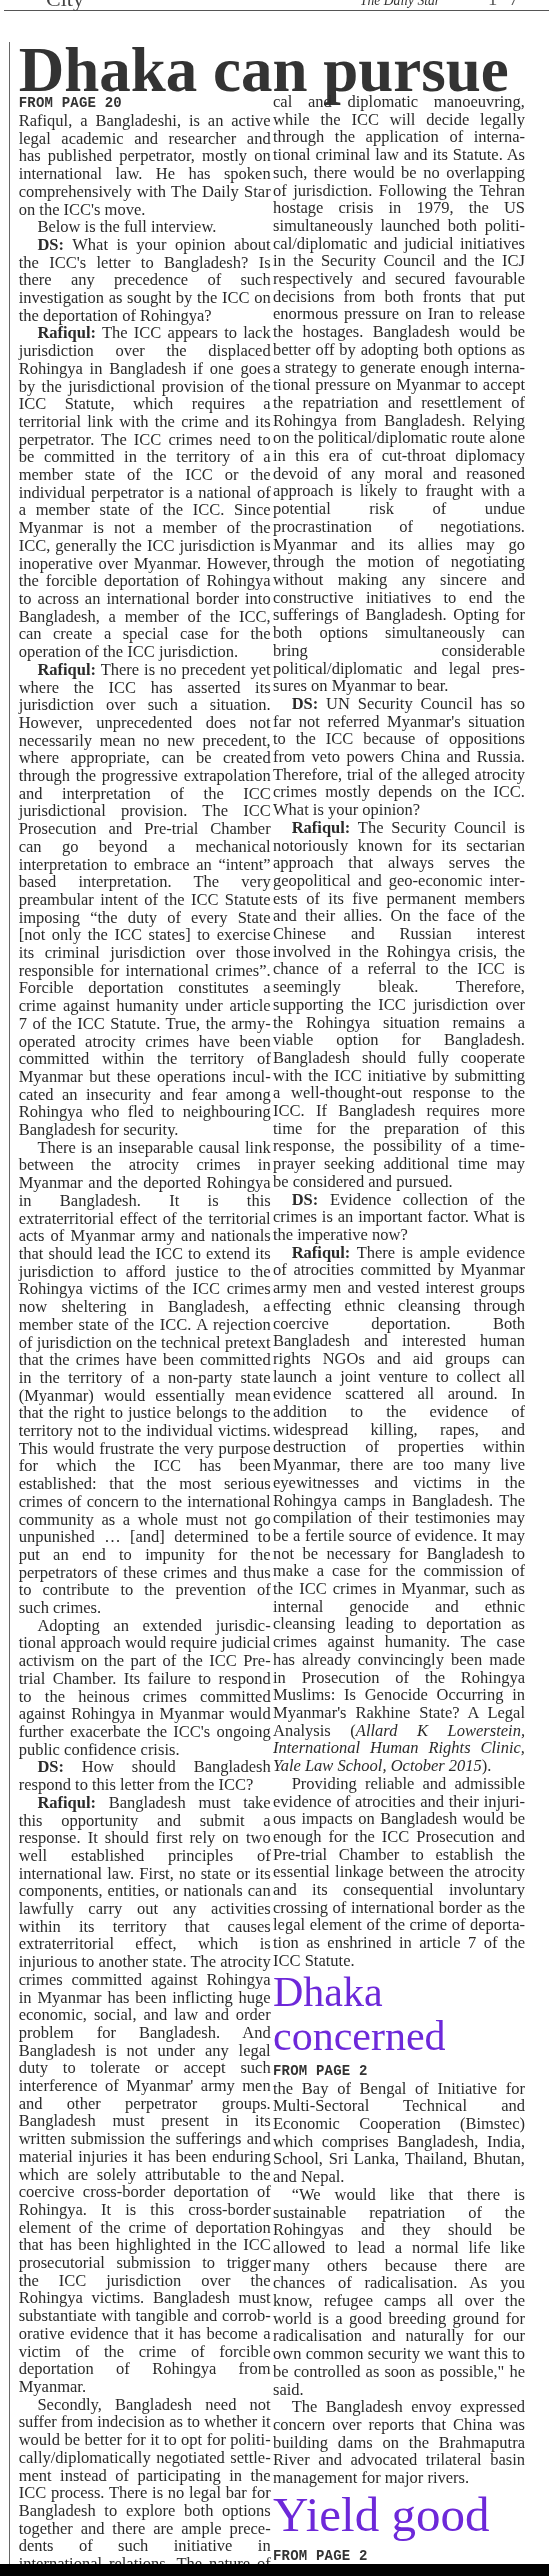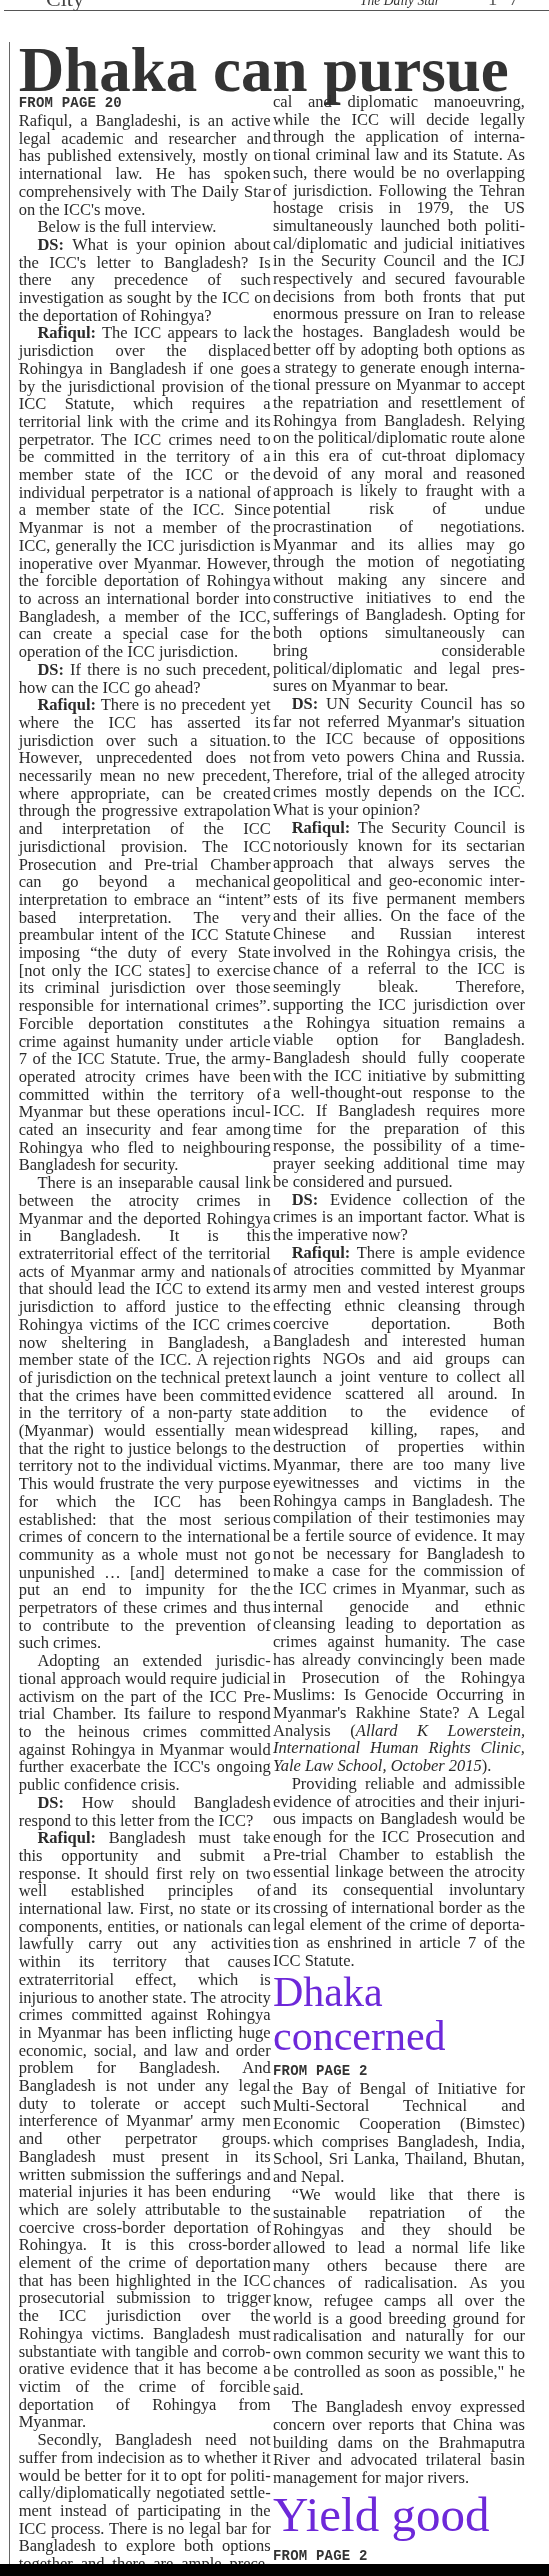--- a/index.html
+++ b/index.html
@@ -31,25 +31,24 @@
   <span class="pg">17</span>
 </div>
 
 <div class="vrule"></div>
 
 <h1 class="headline">Dhaka can pursue</h1>
 
 <div class="col col-left">
   <div class="kicker">FROM PAGE 20</div>
   <div id="main-left">
-      <p class="noindent">Rafiqul, a Bangladeshi, is an active legal academic and researcher and has published extensively, mostly on international law. He has spoken comprehensively with The Daily Star on the ICC's move.</p>
+      <p class="noindent">Rafiqul, a Bangladeshi, is an active legal academic and researcher and has published perpetrator, mostly on international law. He has spoken comprehensively with The Daily Star on the ICC's move.</p>
       <p>Below is the full interview.</p>
       <p><span class="speaker">DS:</span> What is your opinion about the ICC's letter to Bangladesh? Is there any precedence of such investigation as sought by the ICC on the deportation of Rohingya?</p>
       <p><span class="speaker">Rafiqul:</span> The ICC appears to lack jurisdiction over the displaced Rohingya in Bangladesh if one goes by the jurisdictional provision of the ICC Statute, which requires a territorial link with the crime and its perpetrator. The ICC crimes need to be committed in the territory of a member state of the ICC or the individual perpetrator is a national of a member state of the ICC. Since Myanmar is not a member of the ICC, generally the ICC jurisdiction is inoperative over Myanmar. However, the forcible deportation of Rohingya to across an international border into Bangladesh, a member of the ICC, can create a special case for the operation of the ICC jurisdiction.</p>
-      <p><span class="speaker">DS:</span> If there is no such precedent, how can the ICC go ahead?</p>
       <p><span class="speaker">Rafiqul:</span> There is no precedent yet where the ICC has asserted its jurisdic­tion over such a situation. However, unprecedented does not necessarily mean no new precedent, where appro­priate, can be created through the progressive extrapolation and inter­pretation of the ICC jurisdictional provision. The ICC Prosecution and Pre-trial Chamber can go beyond a mechanical interpretation to embrace an “intent” based interpretation. The very preambular intent of the ICC Statute imposing “the duty of every State [not only the ICC states] to exer­cise its criminal jurisdiction over those responsible for international crimes”. Forcible deportation constitutes a crime against humanity under article 7 of the ICC Statute. True, the army-operated atrocity crimes have been committed within the territory of Myanmar but these operations incul­cated an insecurity and fear among Rohingya who fled to neighbouring Bangladesh for security.</p>
       <p>There is an inseparable causal link between the atrocity crimes in Myanmar and the deported Rohingya in Bangladesh. It is this extraterritorial effect of the territorial acts of Myanmar army and nationals that should lead the ICC to extend its jurisdiction to afford justice to the Rohingya victims of the ICC crimes now sheltering in Bangladesh, a member state of the ICC. A rejection of jurisdiction on the technical pretext that the crimes have been committed in the territory of a non-party state (Myanmar) would essentially mean that the right to jus­tice belongs to the territory not to the individual victims. This would frus­trate the very purpose for which the ICC has been established: that the most serious crimes of concern to the international community as a whole must not go unpunished … [and] determined to put an end to impunity for the perpetrators of these crimes and thus to contribute to the prevention of such crimes.</p>
       <p>Adopting an extended jurisdic­tional approach would require judicial activism on the part of the ICC Pre-trial Chamber. Its failure to respond to the heinous crimes committed against Rohingya in Myanmar would further exacerbate the ICC's ongoing public confidence crisis.</p>
       <p><span class="speaker">DS:</span> How should Bangladesh respond to this letter from the ICC?</p>
       <p><span class="speaker">Rafiqul:</span> Bangladesh must take this opportunity and submit a response. It should first rely on two well estab­lished principles of international law. First, no state or its components, enti­ties, or nationals can lawfully carry out any activities within its territory that causes extraterritorial effect, which is injurious to another state. The atrocity crimes committed against Rohingya in Myanmar has been inflicting huge economic, social, and law and order problem for Bangladesh. And Bangladesh is not under any legal duty to tolerate or accept such interference of Myanmar' army men and other perpetrator groups. Bangladesh must present in its written submission the sufferings and material injuries it has been enduring which are solely attrib­utable to the coercive cross-border deportation of Rohingya. It is this cross-border element of the crime of deportation that has been highlighted in the ICC prosecutorial submission to trigger the ICC jurisdiction over the Rohingya victims. Bangladesh must substantiate with tangible and corrob­orative evidence that it has become a victim of the crime of forcible deporta­tion of Rohingya from Myanmar.</p>
       <p>Secondly, Bangladesh need not suffer from indecision as to whether it would be better for it to opt for politi­cally/diplomatically negotiated settle­ment instead of participating in the ICC process. There is no legal bar for Bangladesh to explore both options together and there are ample prece­dents of such initiative in international relations. The nature of politi­cal/diplomatic and ICC settlement are totally different and independent of each other. The former involves politi­</p>
     </div>
 </div>
 
 <div class="col col-right">

